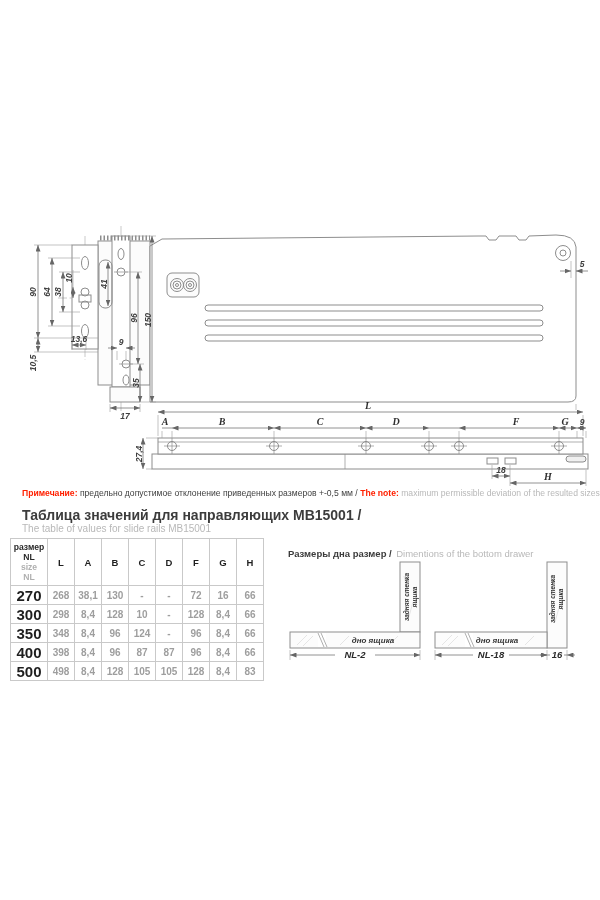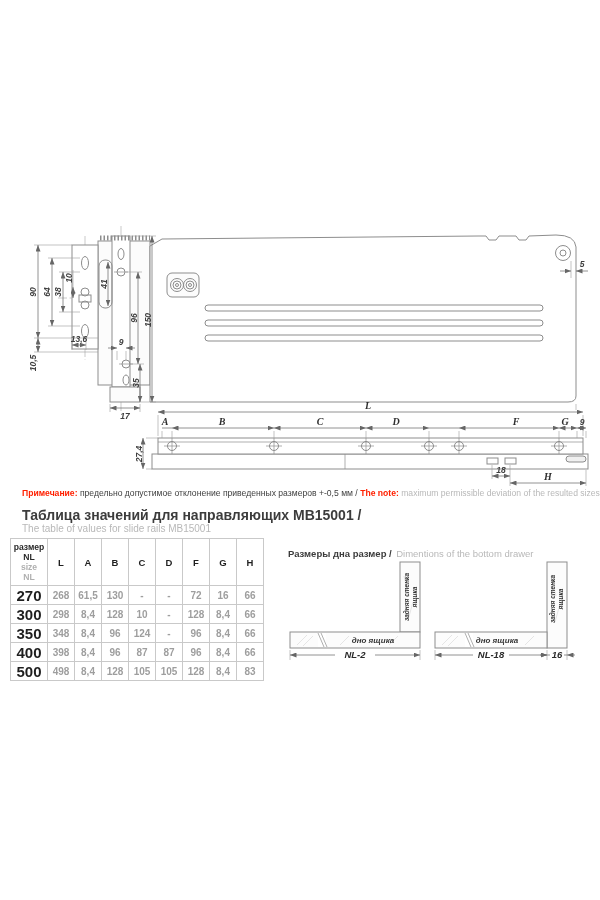--- a/index.html
+++ b/index.html
@@ -268,21 +268,21 @@
       <th class="colh">B</th>
       <th class="colh">C</th>
       <th class="colh">D</th>
       <th class="colh">F</th>
       <th class="colh">G</th>
       <th class="colh">H</th>
     </tr>
     <tr>
       <td class="sz">270</td>
       <td class="val">268</td>
-      <td class="val">61,5</td>
+      <td class="val">38,1</td>
       <td class="val">130</td>
       <td class="val">-</td>
       <td class="val">-</td>
       <td class="val">72</td>
       <td class="val">16</td>
       <td class="val">66</td>
     </tr>
     <tr>
       <td class="sz">300</td>
       <td class="val">298</td>

